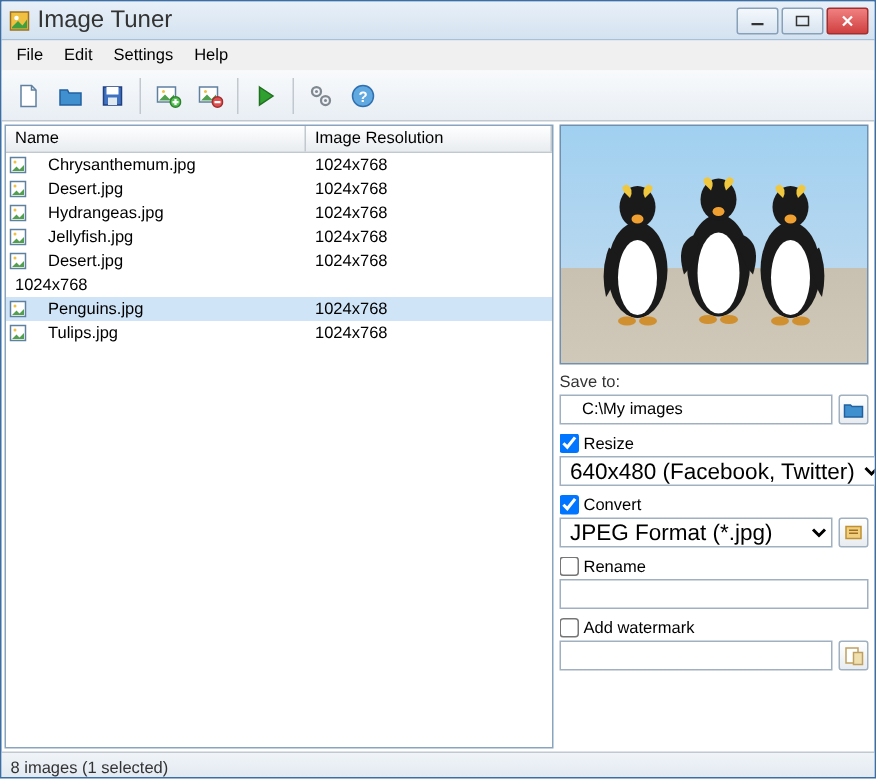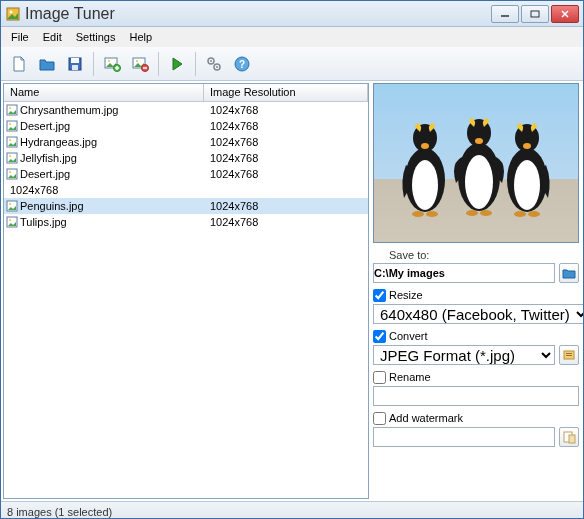--- a/index.html
+++ b/index.html
@@ -17,33 +17,33 @@
 .tdiv { width: 1px; height: 24px; background: #c0c8d0; margin: 0 2px; }
 .main { display: flex; height: 420px; }
 .leftpane { flex: 1; border: 1px solid #8aa4c0; margin: 2px; background: #fff; display: flex; flex-direction: column; }
 .listhdr { height: 18px; background: linear-gradient(to bottom, #fff, #e8ecf0); border-bottom: 1px solid #c0c8d0; display: flex; }
 .listhdr-col { padding: 2px 6px; border-right: 1px solid #c0c8d0; }
 .col-name { width: 200px; }
 .col-res { flex: 1; }
 .filelist { flex: 1; overflow: auto; }
 .filerow { display: flex; height: 16px; align-items: center; cursor: pointer; }
 .filerow.selected { background: #d0e4f8; }
-.filecell-name { width: 200px; display: flex; align-items: flex-end; padding-left: 2px; gap: 2px; }
+.filecell-name { width: 200px; display: flex; align-items: flex-end; padding-left: 2px; gap: 14px; }
 .filecell-res { flex: 1; padding-left: 6px; }
 .fileicon { width: 12px; height: 12px; flex-shrink: 0; }
 .rightpane { width: 206px; margin: 2px 4px 2px 2px; display: flex; flex-direction: column; gap: 6px; }
 .preview { height: 160px; border: 1px solid #7090b0; background: linear-gradient(to bottom, #a0d0f0 0%, #b8d8f0 60%, #c8c0b0 60%, #d0c8b8 100%); position: relative; overflow: hidden; }
 .section { display: flex; flex-direction: column; gap: 2px; }
-.section-label { font-size: 11px; color: #333; margin-left: 16px; }
+.section-label { font-size: 11px; color: #333; }
 .section-row { display: flex; align-items: center; gap: 4px; }
-.textfield { flex: 1; height: 20px; border: 1px solid #a0b0c0; padding: 2px 0; background: #fff; font-size: 11px; font-weight: bold; }
+.textfield { flex: 1; height: 20px; border: 1px solid #a0b0c0; padding: 2px 14px; background: #fff; font-size: 11px; }
 .select { flex: 1; height: 20px; border: 1px solid #a0b0c0; background: #fff; font-size: 15px; padding: 0 2px; }
 .smallbtn { width: 20px; height: 20px; border: 1px solid #a0b0c0; background: linear-gradient(to bottom, #fff, #e8ecf0); display: flex; align-items: center; justify-content: center; cursor: pointer; border-radius: 2px; }
 .chk { width: 13px; height: 13px; }
-.chklabel { display: flex; align-items: flex-start; gap: 3px; cursor: pointer; }
+.chklabel { display: flex; align-items: center; gap: 3px; cursor: pointer; }
 .statusbar { height: 20px; background: linear-gradient(to bottom, #f0f4f8, #e0e8f0); border-top: 1px solid #c0c8d0; display: flex; align-items: center; padding: 0 6px; color: #333; }
 .penguin { position: absolute; bottom: 14%; }
 .penguin svg { display: block; }
 </style>
 </head>
 <body>
 
 <div class="titlebar">
   <div class="titlebar-icon">
     <svg width="14" height="14" viewBox="0 0 14 14">

